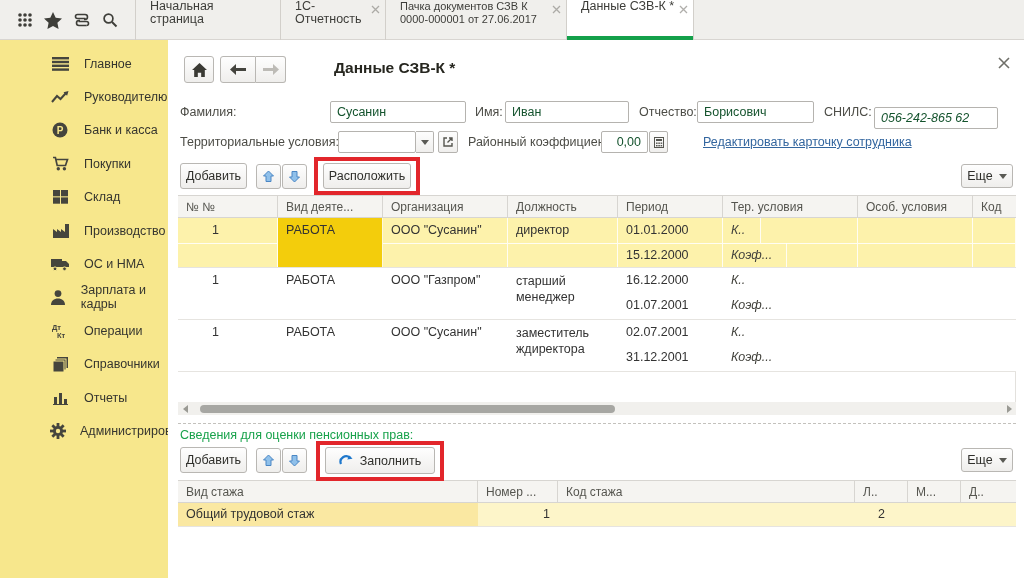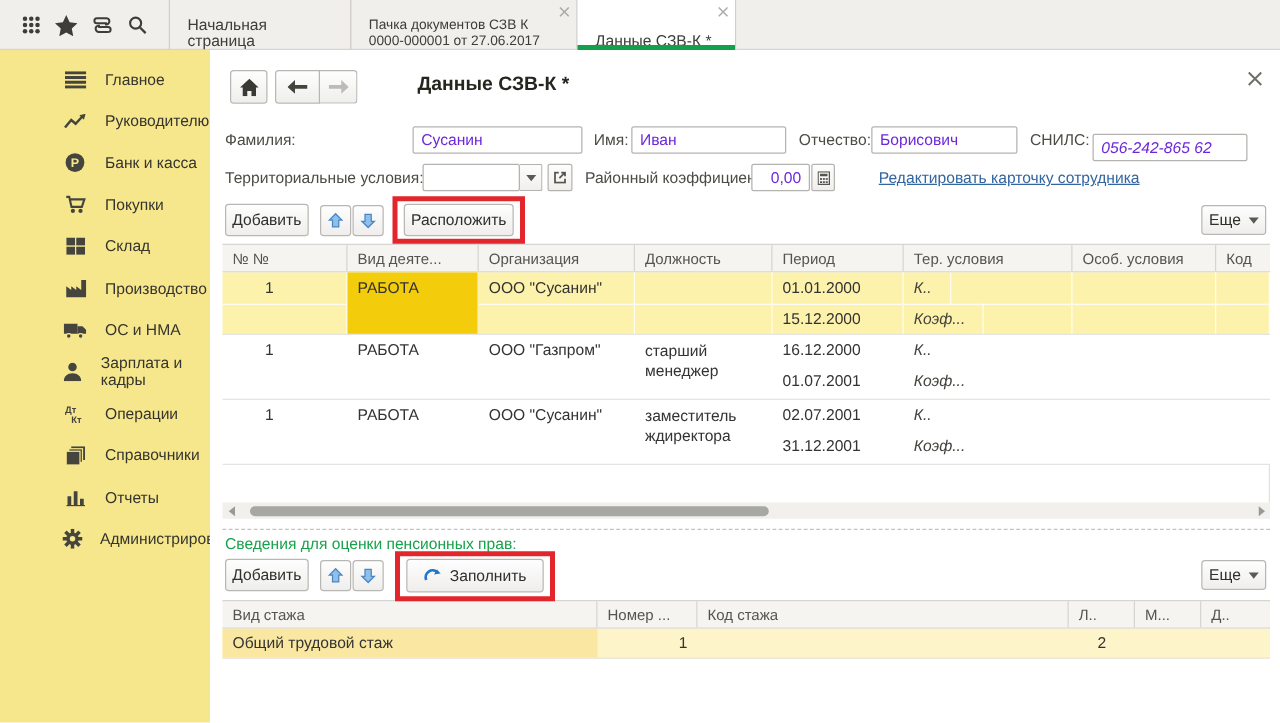--- a/index.html
+++ b/index.html
@@ -7,21 +7,21 @@
     font-family:"Liberation Sans","DejaVu Sans",sans-serif; font-size:12.5px; color:#333; background:#fff; }
 
   
   .topbar { position:absolute; left:0; top:0; width:1024px; height:40px;
     background:#f0efec; border-bottom:1px solid #d8d5d1; }
   .tb-icons { position:absolute; left:0; top:0; width:135px; height:40px;
     display:flex; align-items:center; justify-content:space-evenly; padding:0 8px; }
   .tb-ic { width:22px; height:22px; display:flex; align-items:center; justify-content:center; cursor:pointer; }
   .tabs { position:absolute; left:135px; top:0; height:40px; display:flex; }
   .tab { position:relative; height:40px; border-left:1px solid #d2cfca; border-right:1px solid #d2cfca;
-    margin-right:-1px; padding:0 18px 0 14px; display:flex; align-items:flex-end; color:#3d3d39; cursor:pointer; }
+    margin-right:-1px; padding:0 18px 0 14px; display:flex; align-items:flex-start; color:#3d3d39; cursor:pointer; }
   .tab .lbl { line-height:13px; }
   .tab.two .lbl { font-size:11px; }
   .tab-close { position:absolute; top:5px; right:5px; width:9px; height:9px; cursor:pointer; opacity:.75; }
   .tab.active { background:#fff; }
   .tab.active::after { content:""; position:absolute; left:0; right:0; bottom:0; height:4px; background:#14a04a; }
 
   
   .sidebar { position:absolute; left:0; top:40px; width:168px; height:538px; background:#f7e78c; padding-top:7px; }
   .side-item { height:33.4px; display:flex; align-items:center; padding-left:50px; cursor:pointer; color:#35352f; }
   .side-item .sic { width:20px; height:18px; margin-right:14px; display:flex; align-items:center; justify-content:center; }
@@ -38,21 +38,21 @@
   .navrow .home { position:absolute; left:16px; top:16px; width:30px; height:27px; }
   .nav-group { position:absolute; left:52px; top:16px; display:flex; }
   .nav-group .btn { border-radius:0; }
   .nav-group .btn:first-child { border-radius:3px 0 0 3px; width:36px; height:27px; }
   .nav-group .btn:last-child { border-radius:0 3px 3px 0; width:30px; height:27px; border-left:none; }
   .page-title { position:absolute; left:166px; top:19px; font-size:15.5px; font-weight:bold; color:#26261f; }
   .form-close { position:absolute; right:12px; top:17px; width:14px; height:14px; cursor:pointer; }
 
   .flabel { position:absolute; color:#4c4c46; line-height:22px; }
   .finput { position:absolute; height:22px; border:1px solid #b5b3af; border-radius:2px; padding:0 6px;
-    font-family:inherit; font-size:12.5px; color:#6d28d9; background:#fff; }
+    font-family:inherit; font-size:12.5px; color:#14532d; background:#fff; }
   .combo-caret-btn { position:absolute; width:18px; height:22px; display:flex; align-items:center; justify-content:center;
     border:1px solid #b5b3af; border-left:none; border-radius:0 2px 2px 0; background:linear-gradient(#fdfdfd,#f0efed); cursor:pointer; }
   .mini-btn { position:absolute; width:20px; height:22px; display:flex; align-items:center; justify-content:center;
     border:1px solid #b5b3af; border-radius:2px; background:linear-gradient(#fdfdfd,#f0efed); cursor:pointer; }
   .link { position:absolute; color:#33669f; text-decoration:underline; cursor:pointer; line-height:22px; }
 
   .redbox { position:absolute; border:4px solid #e2262b; z-index:5; pointer-events:none; }
 
   
   .tbl { position:absolute; left:10px; width:838px; }
@@ -123,20 +123,28 @@
       <svg width="16" height="16" viewBox="0 0 16 16">
           <circle cx="6.5" cy="6.5" r="4.4" fill="none" stroke="#3e3e39" stroke-width="1.7"></circle>
           <line x1="10" y1="10" x2="14.5" y2="14.5" stroke="#3e3e39" stroke-width="1.9"></line>
         </svg>
     </span>
   </div>
   <div class="tabs">
     <div class="tab" style="width:146px">
       <span class="lbl">Начальная страница</span>
     </div>
+    <div class="tab" style="width:106px">
+      <span class="lbl">1С-Отчетность</span>
+      <span class="tab-close">
+        <svg width="9" height="9" viewBox="0 0 9 9">
+            <path stroke="#96948f" stroke-width="1.3" d="M1 1l7 7M8 1L1 8"></path>
+          </svg>
+        </span>
+    </div>
     <div class="tab two" style="width:182px">
       <span class="lbl">
         <span>Пачка документов СЗВ К</span><br>
         <span>0000-000001 от 27.06.2017</span>
       </span>
       <span class="tab-close">
         <svg width="9" height="9" viewBox="0 0 9 9">
             <path stroke="#96948f" stroke-width="1.3" d="M1 1l7 7M8 1L1 8"></path>
           </svg>
         </span>
@@ -390,20 +398,21 @@
       <div class="c c-num" style="width:100px">
           <div class="line">1</div>
         </div>
       <div class="c c-act" style="width:105px">
           <div class="line">РАБОТА</div>
         </div>
       <div class="c" style="width:125px">
           <div class="line">ООО "Сусанин"</div>
         </div>
       <div class="c" style="width:110px">
+          <div class="line">директор</div>
           <div class="line"></div>
         </div>
       <div class="c" style="width:105px">
           <div class="line">01.01.2000</div>
           <div class="line">15.12.2000</div>
         </div>
       <div class="c" style="width:135px">
           <div class="line ter ter1">К..</div>
           <div class="line ter ter2">Коэф...</div>
         </div>

